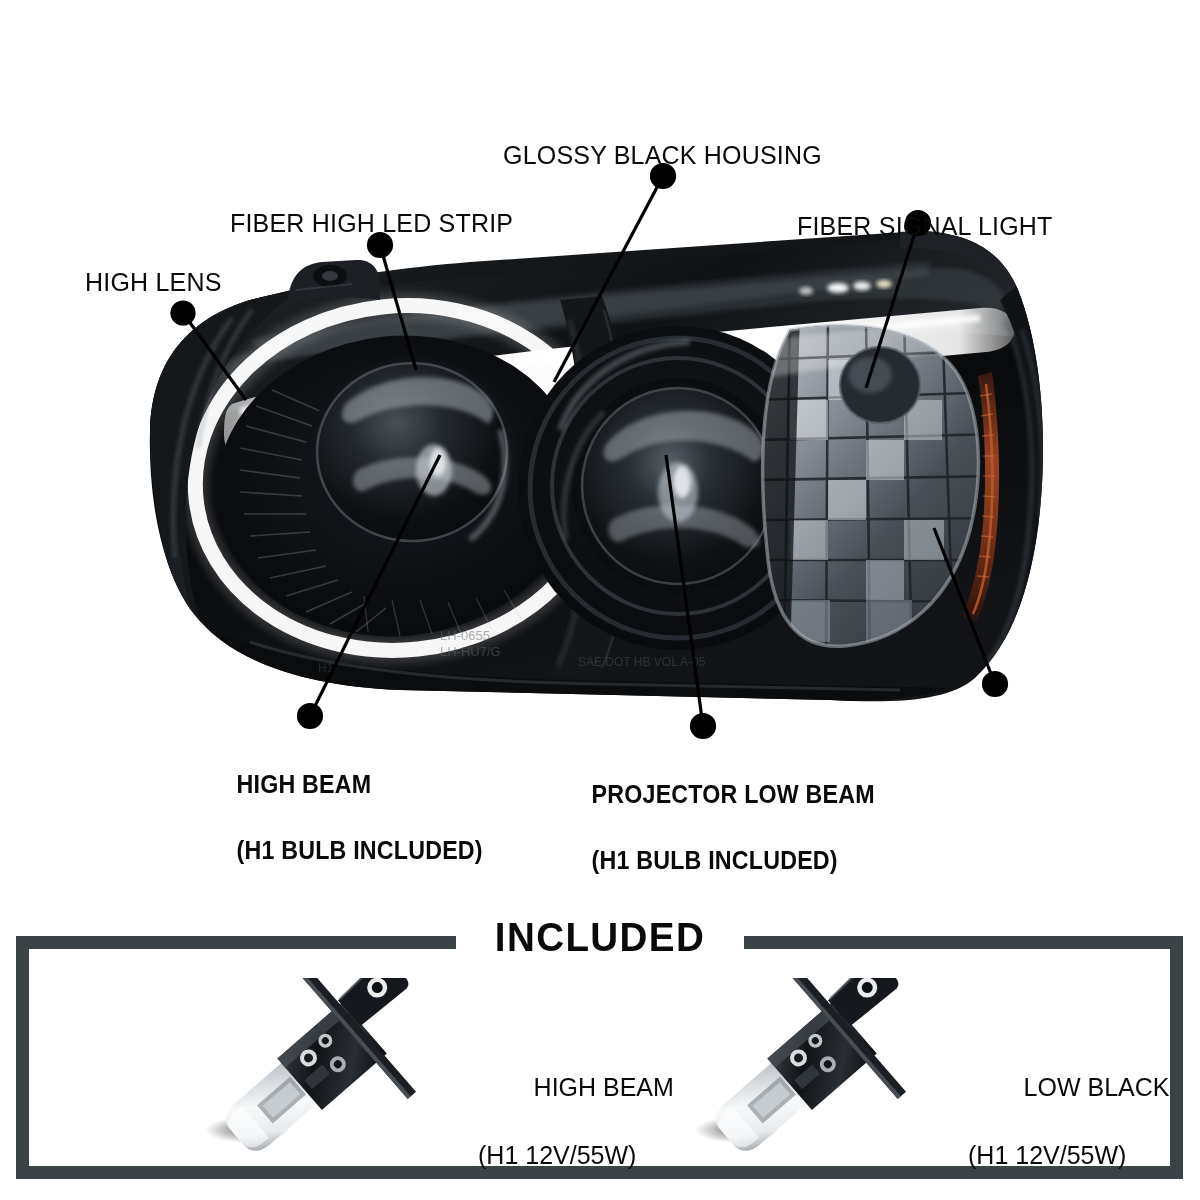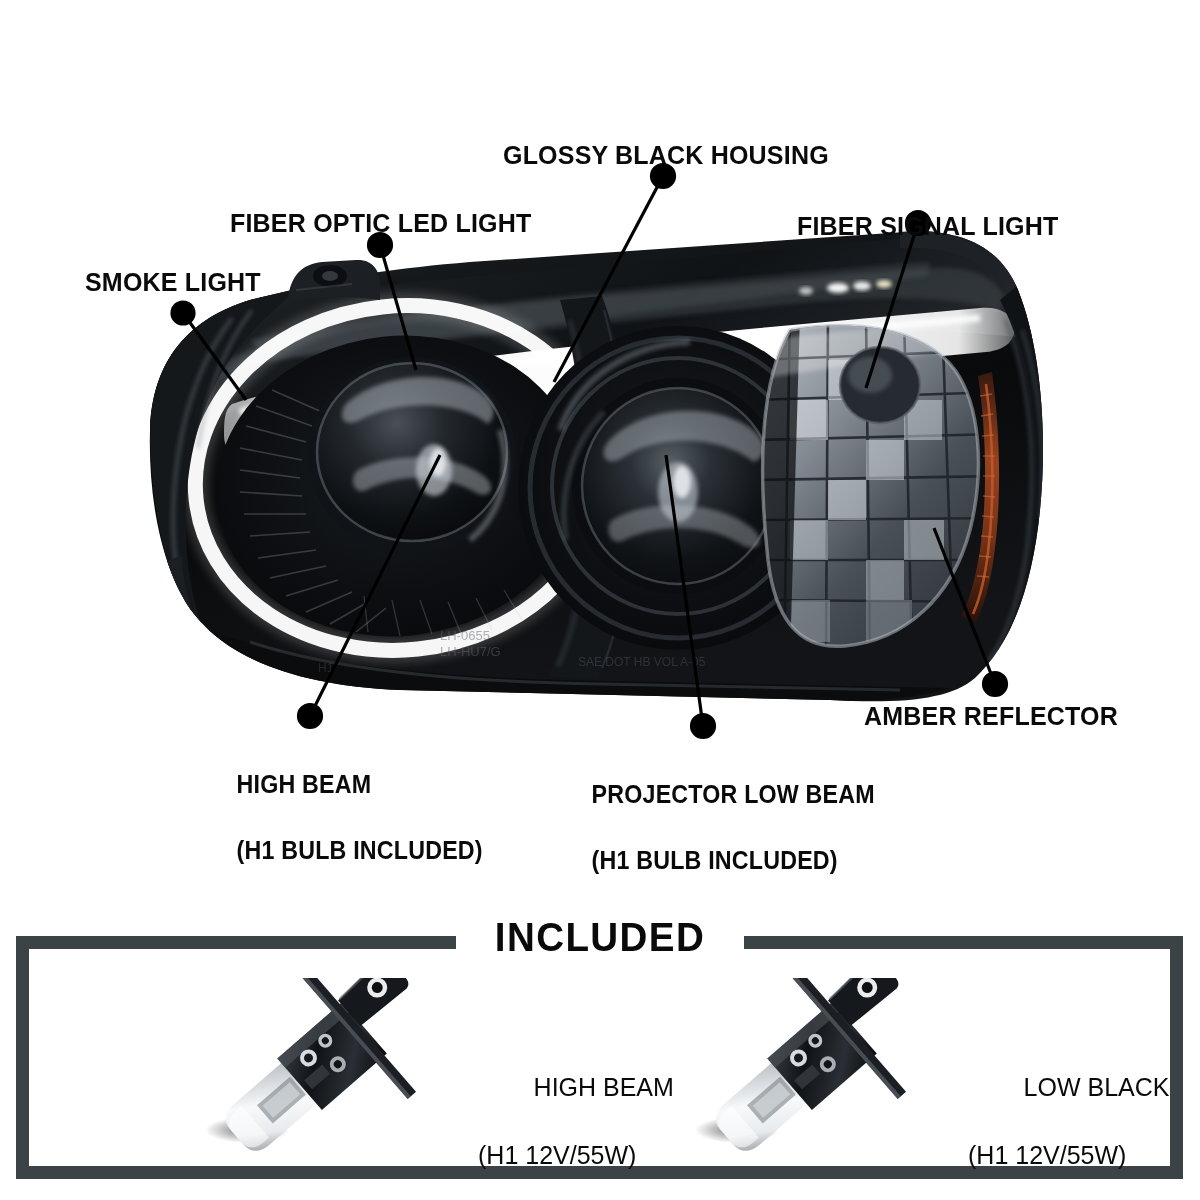--- a/index.html
+++ b/index.html
@@ -19,21 +19,21 @@
 
   
   .label {
     position: absolute;
     color: #0a0a0a;
     font-family: "Liberation Sans", sans-serif;
     font-size: 25px;
     line-height: 33px;
     letter-spacing: 0.2px;
     white-space: pre;
-    font-weight: 700;
+    font-weight: 400;
   }
   .label.cond { transform: scaleX(0.93); transform-origin: left top; font-weight: 600; }
 
   
   #leaders { position: absolute; left: 0; top: 0; width: 1200px; height: 1200px; pointer-events: none; }
 
   
   #lamp-wrap { position: absolute; left: 0; top: 0; width: 1036px; height: 900px; }
 
   
@@ -459,39 +459,38 @@
         <line x1="703" y1="726" x2="666" y2="455"></line>
         <circle cx="703" cy="726" r="11.5"></circle>
       </g>
       <g>
         <line x1="995" y1="684" x2="934" y2="528"></line>
         <circle cx="995" cy="684" r="11.5"></circle>
       </g>
     </g>
   </svg>
 
-  <div class="label" style="left:85px; top:266px;">SMOKE LIGHT</div>
-
-  <div class="label" style="left:230px; top:207px;">FIBER OPTIC LED LIGHT</div>
+  <div class="label" style="left:85px; top:266px;">HIGH LENS</div>
+
+  <div class="label" style="left:230px; top:207px;">FIBER HIGH LED STRIP</div>
 
   <div class="label" style="left:503px; top:139px;">GLOSSY BLACK HOUSING</div>
 
   <div class="label" style="left:797px; top:210px;">FIBER SIGNAL LIGHT</div>
 
   <div class="label cond" style="left:210px; top:735px;">
     <span>HIGH BEAM</span><br>
     <span>(H1 BULB INCLUDED)</span>
   </div>
 
   <div class="label cond" style="left:565px; top:745px;">
     <span>PROJECTOR LOW BEAM</span><br>
     <span>(H1 BULB INCLUDED)</span>
   </div>
 
-  <div class="label" style="left:864px; top:700px;">AMBER REFLECTOR</div>
 
   <div id="included-title">INCLUDED</div>
 
   <div id="included-panel">
     <div class="frame-seg" id="frame-top-left"></div>
     <div class="frame-seg" id="frame-top-right"></div>
     <div class="frame-seg" id="frame-left"></div>
     <div class="frame-seg" id="frame-right"></div>
     <div class="frame-seg" id="frame-bottom"></div>
 

